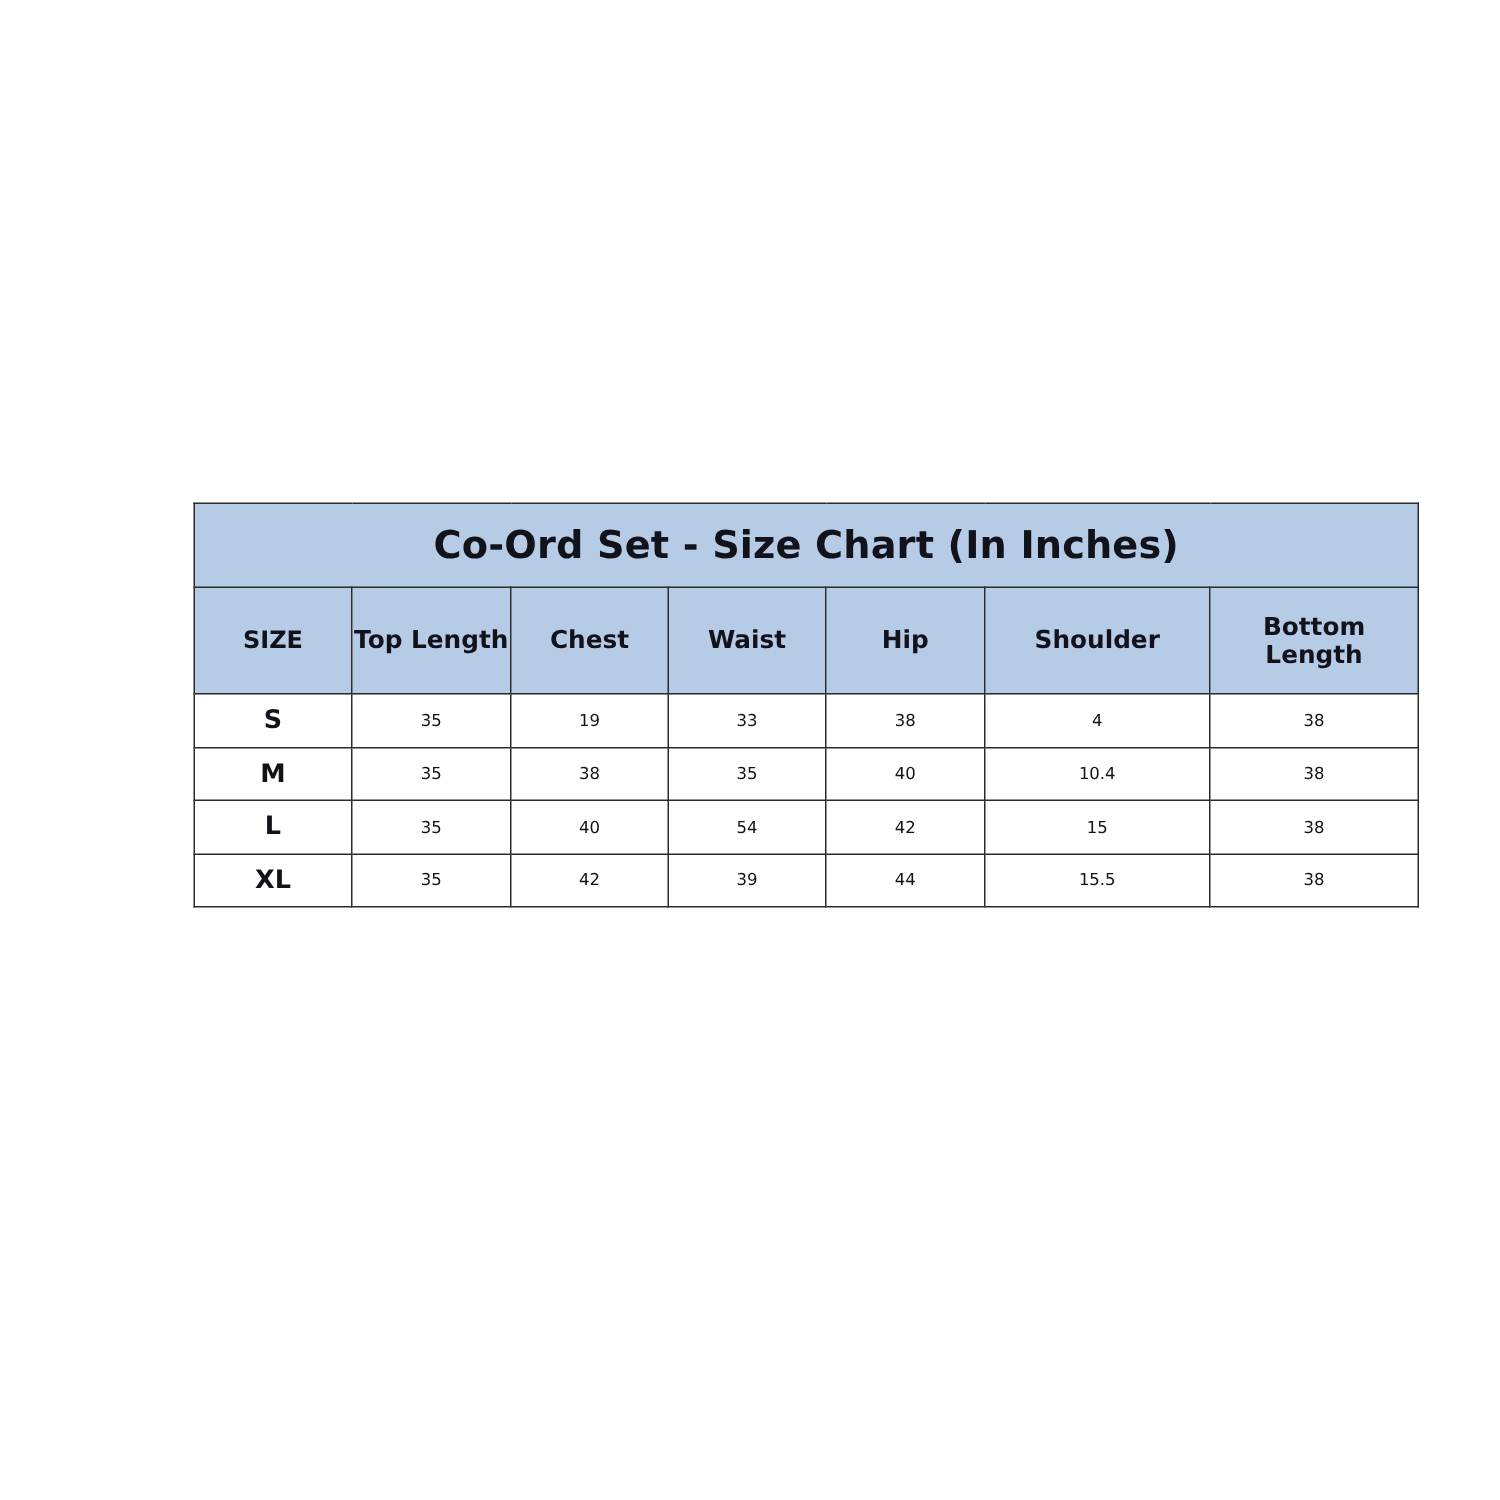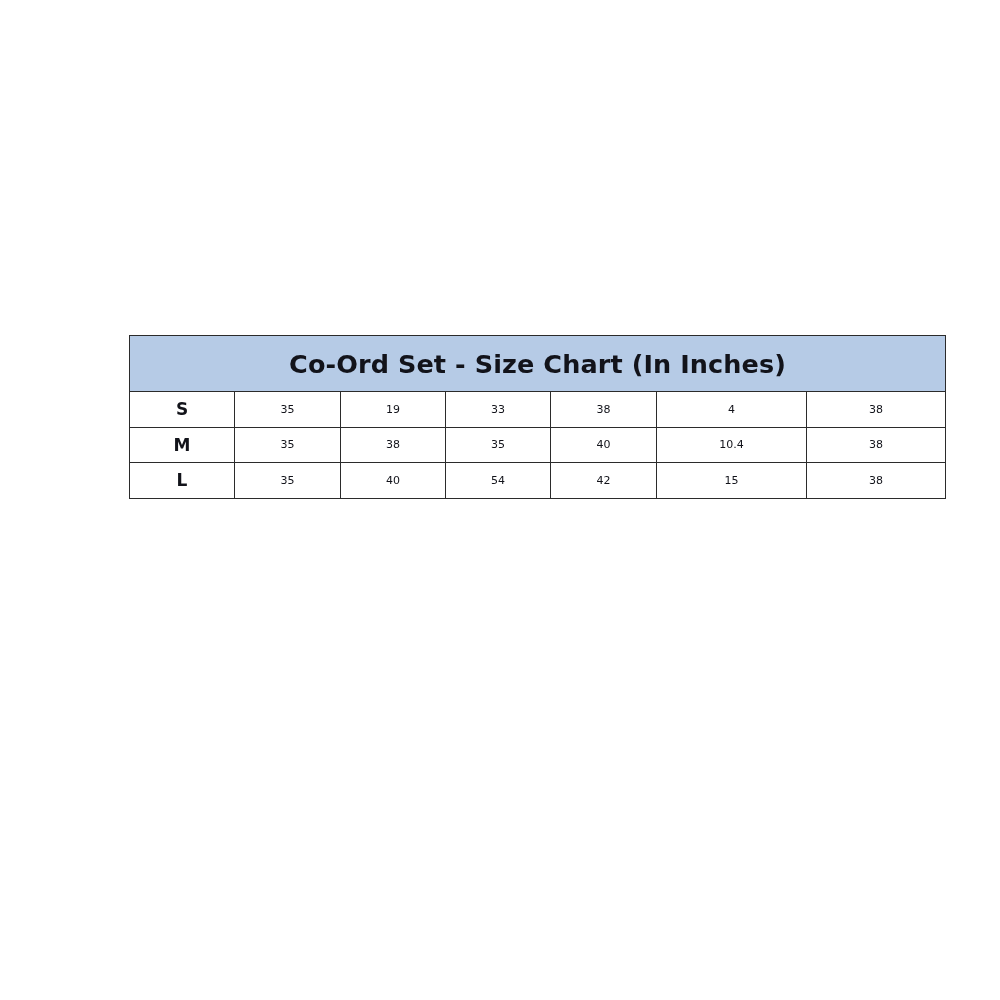--- a/index.html
+++ b/index.html
@@ -90,20 +90,29 @@
           <col class="c2">
           <col class="c3">
           <col class="c4">
           <col class="c5">
           <col class="c6">
       </colgroup>
       <tbody>
         <tr>
           <td class="title-cell" colspan="7">Co-Ord Set - Size Chart (In Inches)</td>
         </tr>
+        <tr class="head-row">
+          <td class="head-size">SIZE</td>
+          <td>Top Length</td>
+          <td>Chest</td>
+          <td>Waist</td>
+          <td>Hip</td>
+          <td>Shoulder</td>
+          <td>Bottom Length</td>
+        </tr>
 
         <tr class="data-row">
           <td class="size-label">S</td>
           <td>35</td>
           <td>19</td>
           <td>33</td>
           <td>38</td>
           <td>4</td>
           <td>38</td>
         </tr>
@@ -118,16 +127,25 @@
         </tr>
         <tr class="data-row">
           <td class="size-label">L</td>
           <td>35</td>
           <td>40</td>
           <td>54</td>
           <td>42</td>
           <td>15</td>
           <td>38</td>
         </tr>
+        <tr class="data-row">
+          <td class="size-label">XL</td>
+          <td>35</td>
+          <td>42</td>
+          <td>39</td>
+          <td>44</td>
+          <td>15.5</td>
+          <td>38</td>
+        </tr>
       </tbody>
     </table>
   </div>
 </div>
 
 </body></html>

